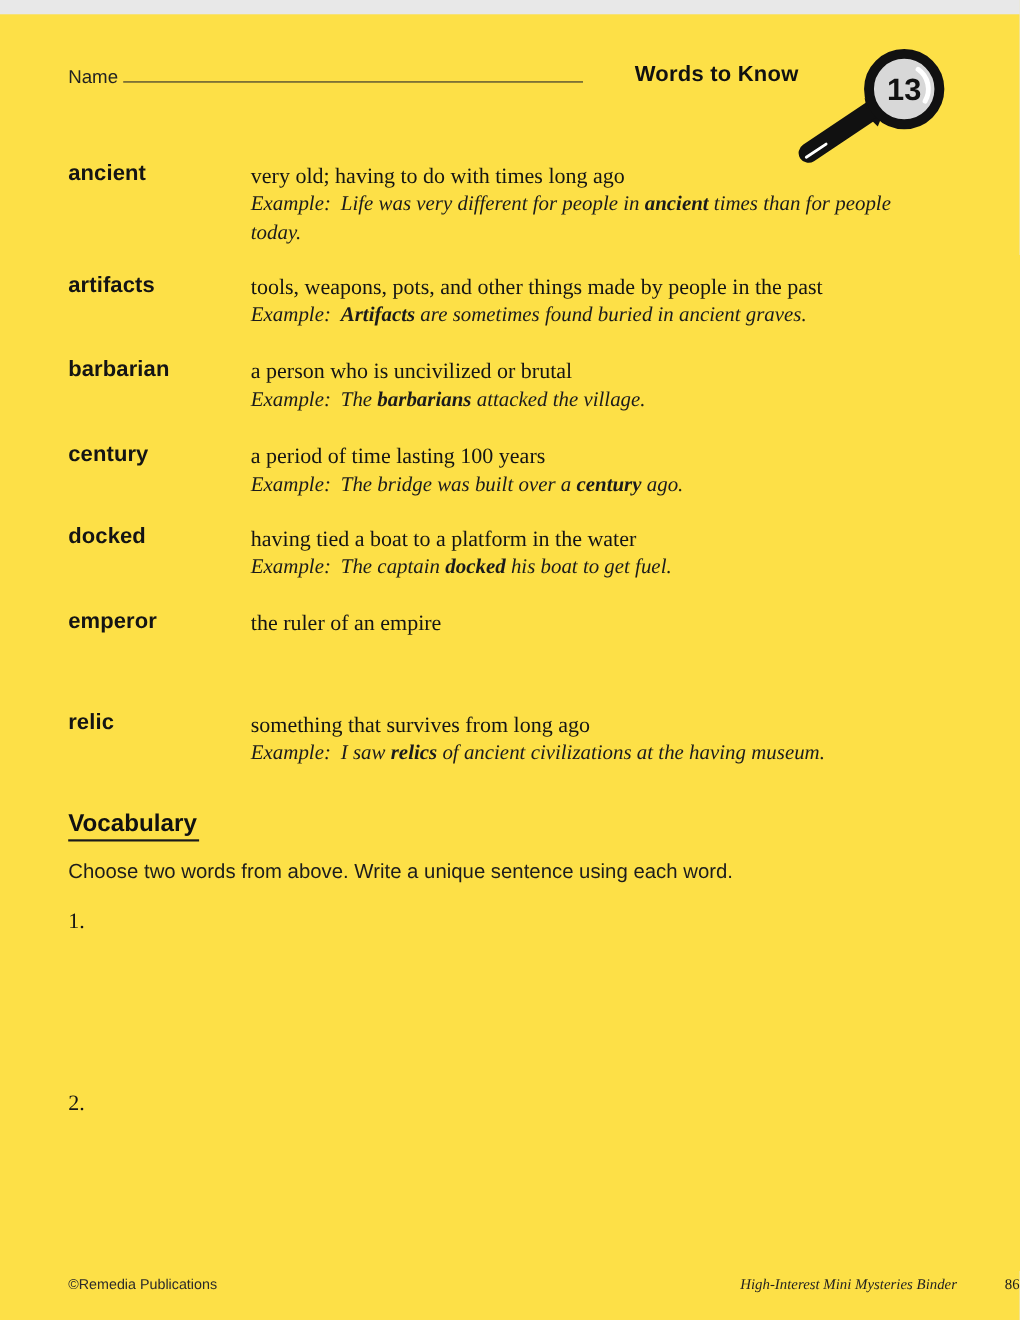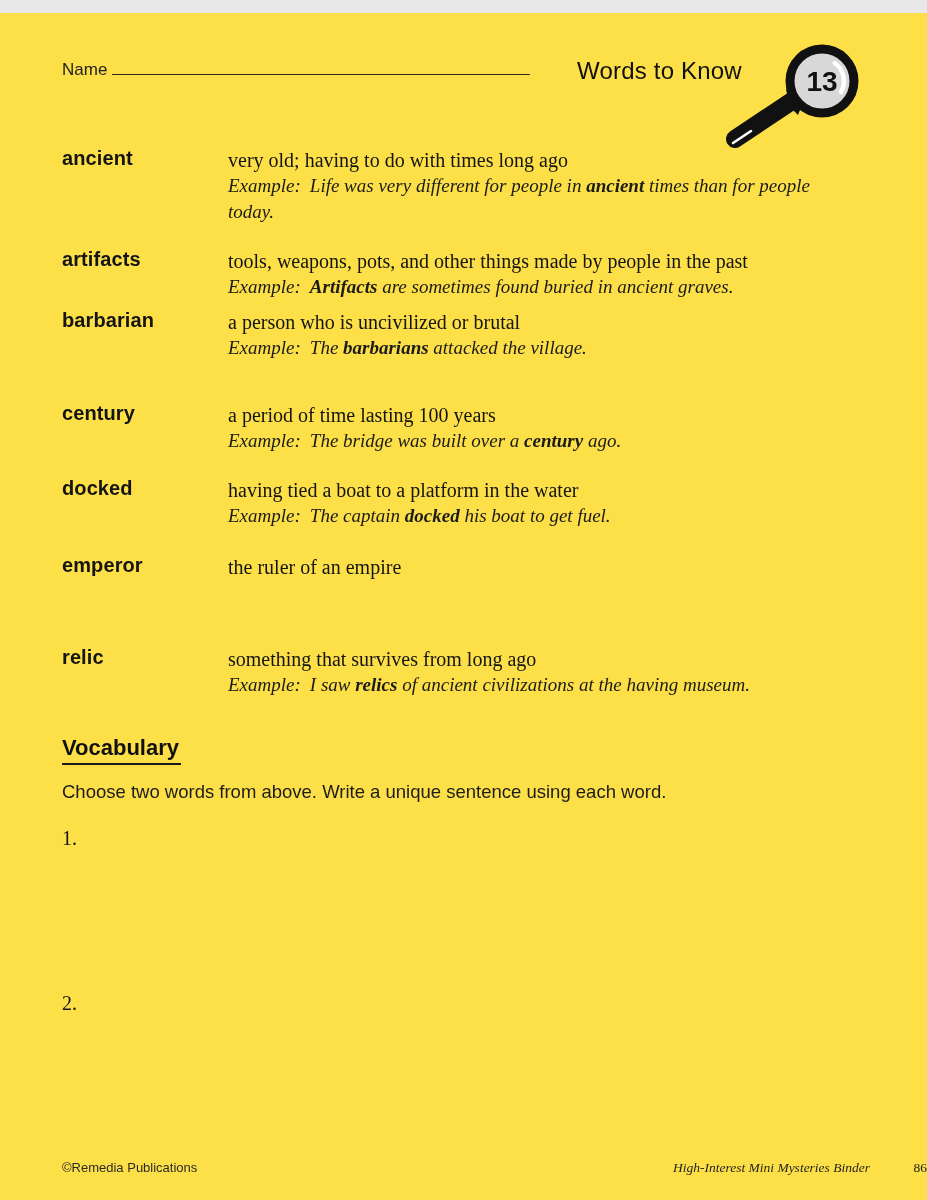--- a/index.html
+++ b/index.html
@@ -19,21 +19,21 @@
   .name-row { left: 62px; top: 46px; font-size: 17px; color: #222; }
   .name-line {
     display: inline-block;
     width: 418px;
     height: 15px;
     margin-left: 5px;
     border-bottom: 1.6px solid #2a2a2a;
   }
   .page-title {
     left: 577px; top: 44px;
-    font-size: 24px; font-weight: normal; letter-spacing: 0.2px;
+    font-size: 20px; font-weight: bold; letter-spacing: 0.2px;
     color: #111;
     text-align: center;
   }
   .badge-svg { left: 718px; top: 20px; }
 
   
   .entry { left: 62px; width: 800px; display: flex; }
   .term {
     width: 166px; flex: 0 0 166px;
     font-size: 20px; font-weight: bold; color: #141414;
@@ -103,21 +103,21 @@
   </div>
 
   <div class="abs entry" style="top:134px">
     <div class="term">ancient</div>
     <div class="def-block">
       <div class="definition">very old; having to do with times long ago</div>
       <div class="example"><span class="ex-label">Example:</span><span>Life was very different for people in </span><span class="ex-term">ancient</span><span> times than for people today.</span></div>
     </div>
   </div>
 
-  <div class="abs entry" style="top:296px">
+  <div class="abs entry" style="top:312px">
     <div class="term">barbarian</div>
     <div class="def-block">
       <div class="definition">a person who is uncivilized or brutal</div>
       <div class="example"><span class="ex-label">Example:</span><span>The </span><span class="ex-term">barbarians</span><span> attacked the village.</span></div>
     </div>
   </div>
 
   <div class="abs entry" style="top:389px">
     <div class="term">century</div>
     <div class="def-block">

